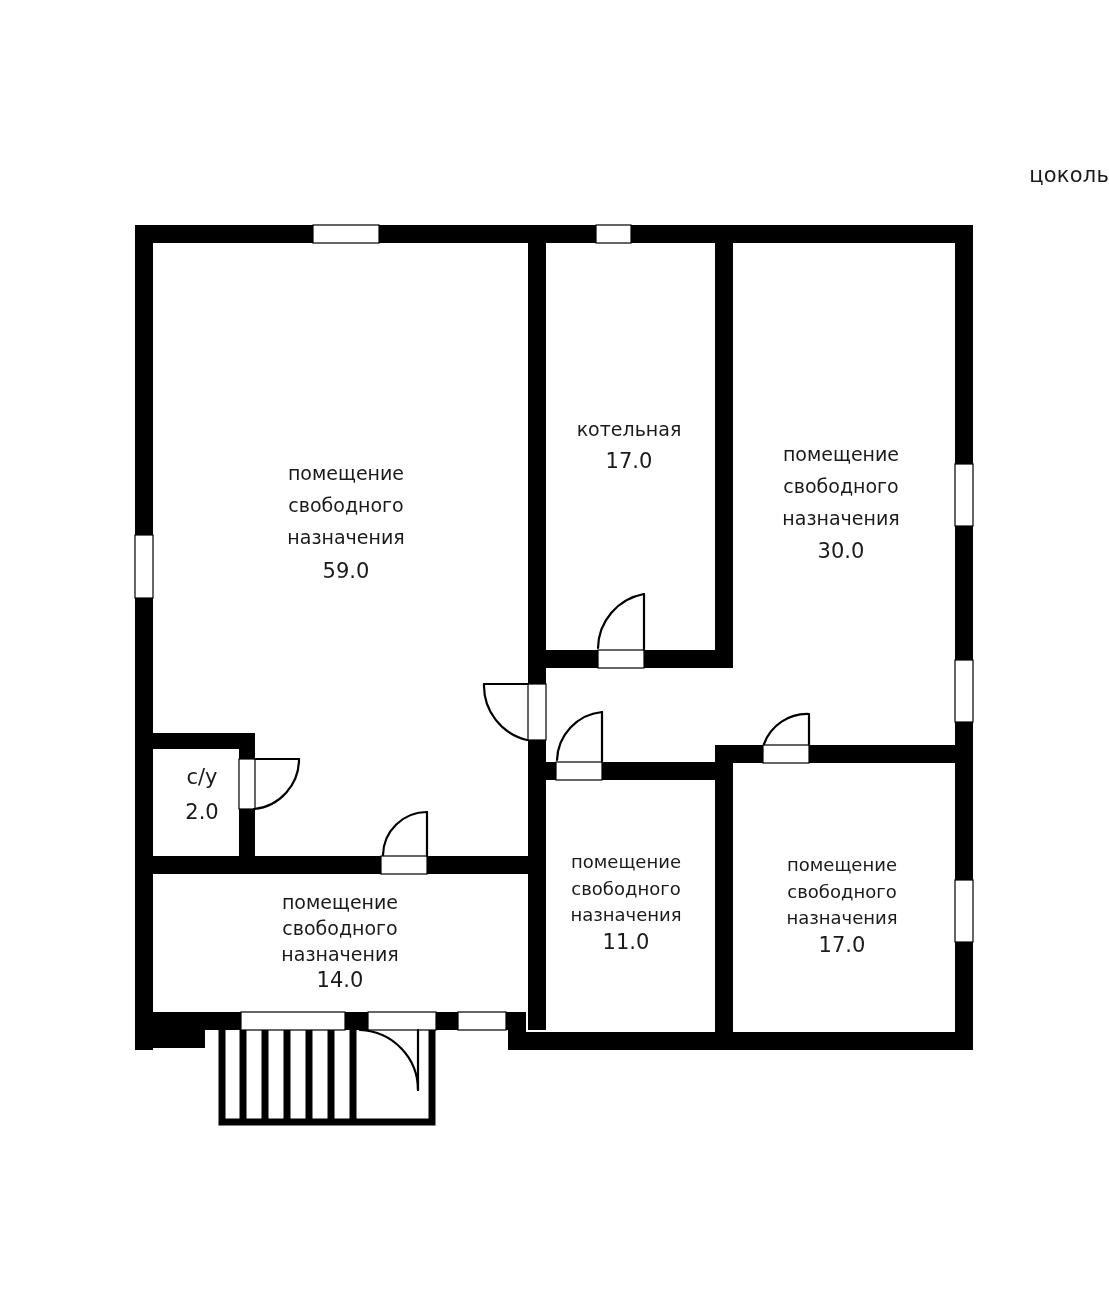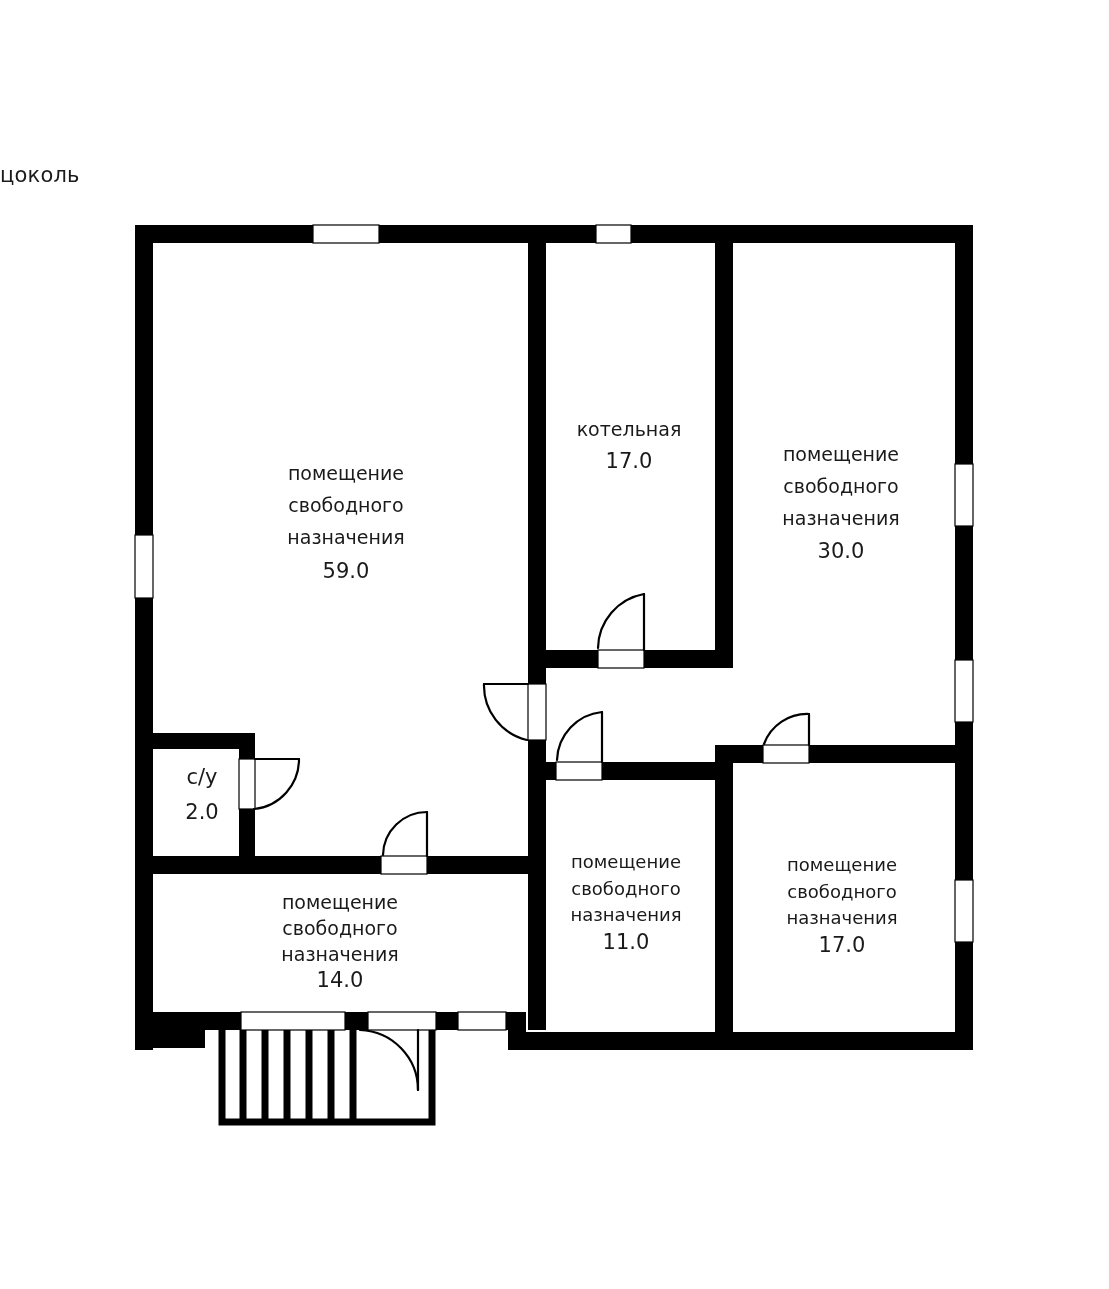--- a/index.html
+++ b/index.html
@@ -17,21 +17,21 @@
   }
   #plan-root {
     position: absolute;
     inset: 0;
   }
   .plan-title {
     position: absolute;
     left: 0;
     right: 0;
     top: 163px;
-    text-align: left;
+    text-align: right;
     font-size: 21px;
     color: #1a1a1a;
     letter-spacing: 0.2px;
   }
   svg.floorplan {
     position: absolute;
     left: 0;
     top: 0;
     width: 1109px;
     height: 1289px;

